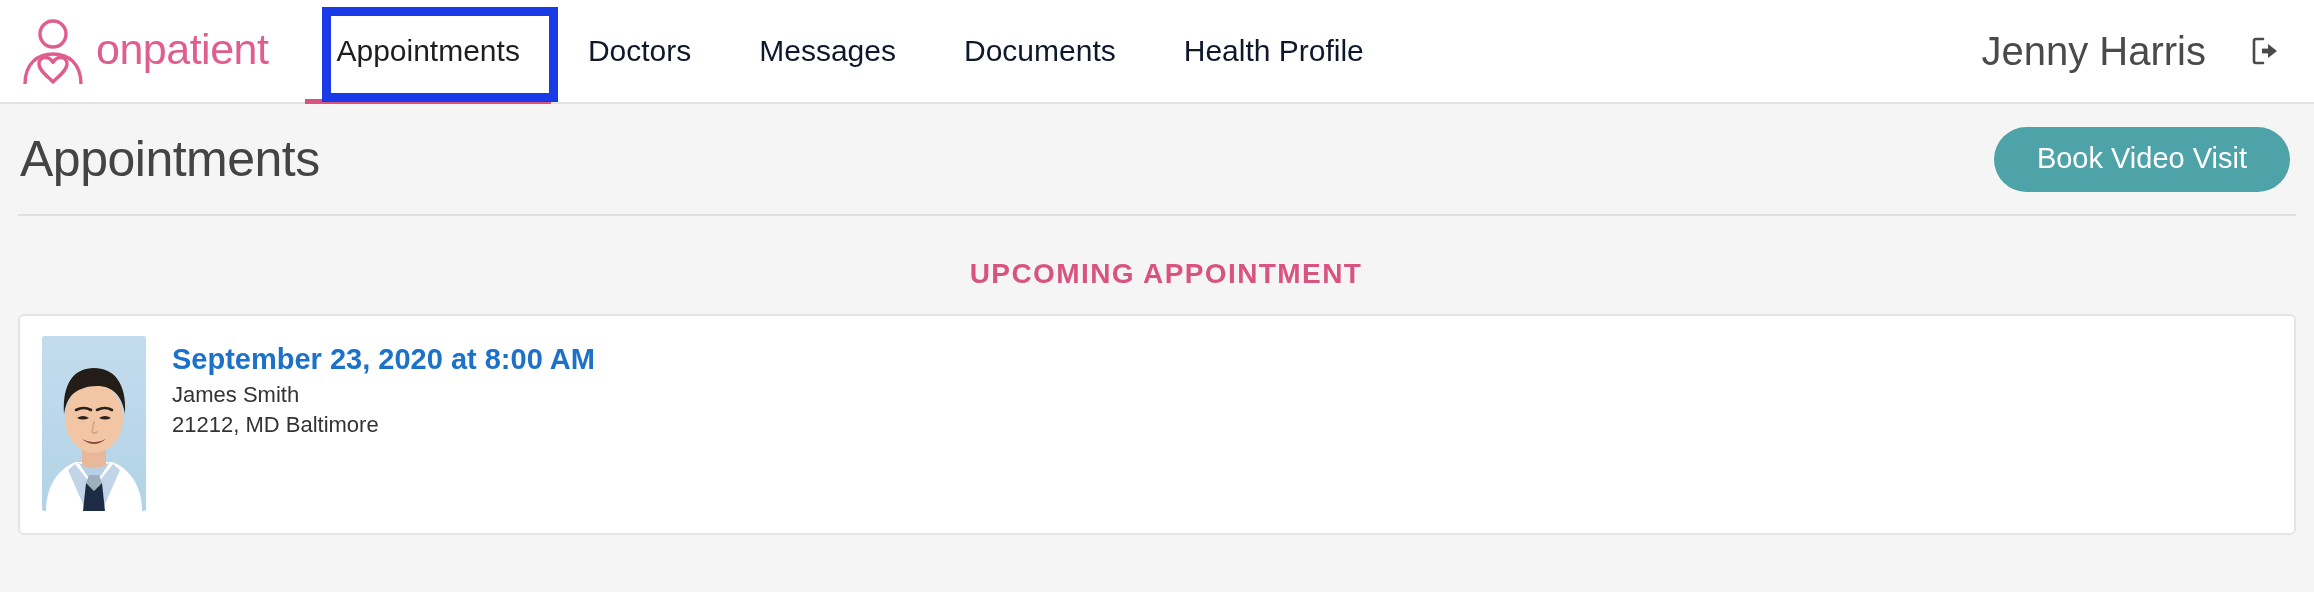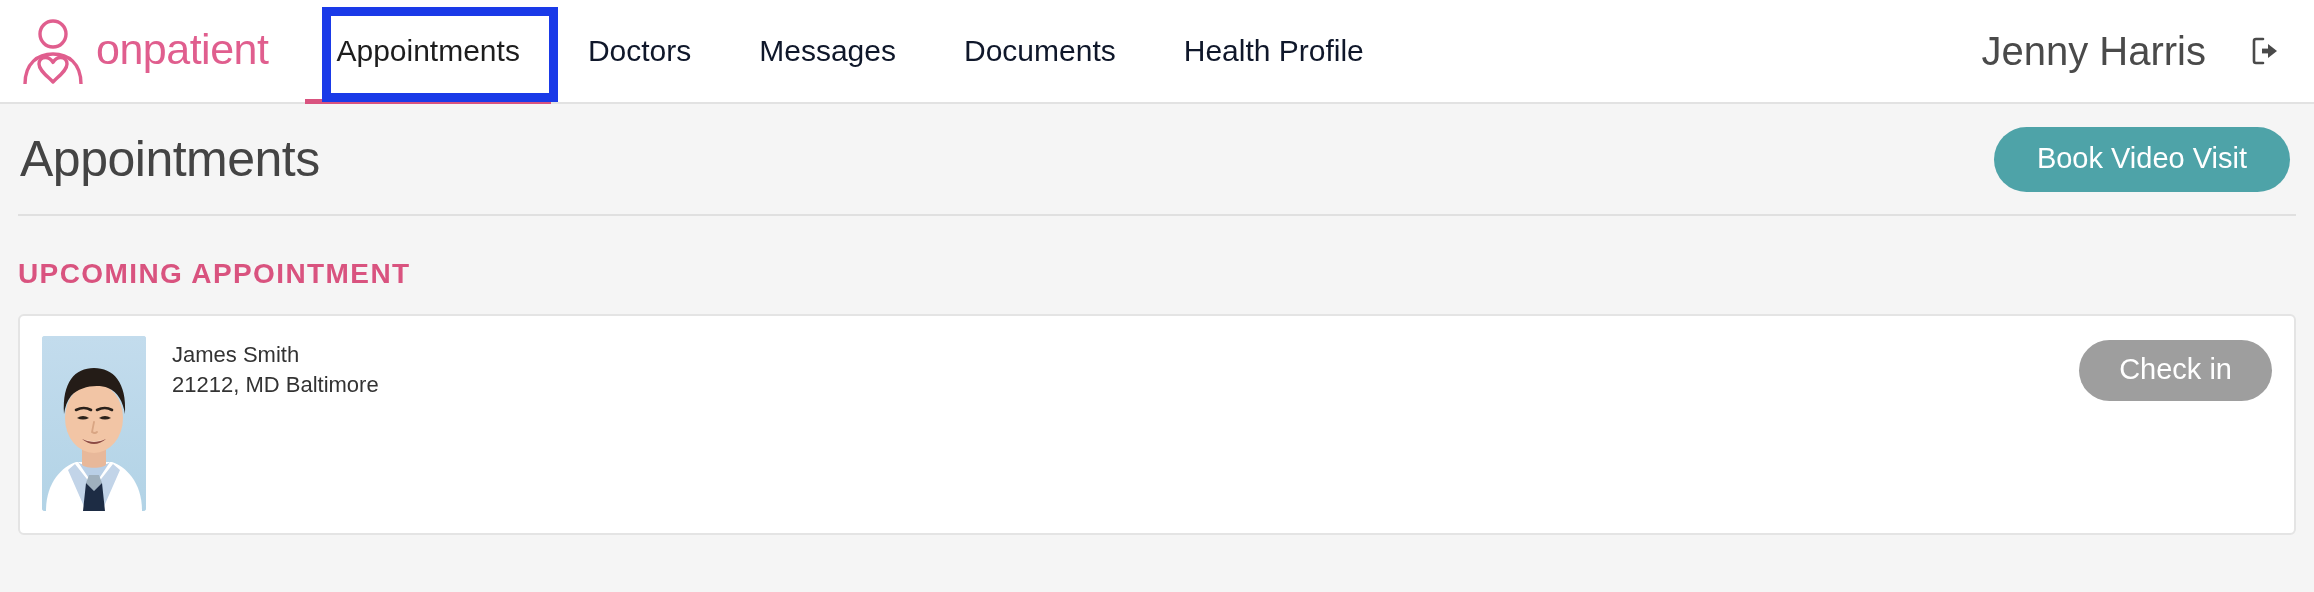--- a/index.html
+++ b/index.html
@@ -134,20 +134,21 @@
     margin: 0 18px;
   }
 
   
   .section-label {
     font-size: 28px;
     font-weight: bold;
     color: #d9537f;
     letter-spacing: 1.4px;
     padding: 42px 0 24px 18px;
+    text-align: center;
   }
 
   .card-wrap { padding: 0 18px; position: relative; }
 
   .appt-card {
     background: #ffffff;
     border: 2px solid #e4e4e4;
     border-radius: 6px;
     display: flex;
     align-items: flex-start;
@@ -299,23 +300,21 @@
         <path d="M57 82 q6 -4 12 0 q-6 3 -12 0" fill="#2b211a"></path>
 
         <path d="M52 86 L50 96 q3 2 5 0" stroke="#d9a583" stroke-width="1.8" fill="none" stroke-linecap="round"></path>
 
         <path d="M40 103 q12 10 24 0 q-12 6 -24 0 Z" fill="#8c4b45"></path>
         <path d="M41.5 103.5 q10.5 4 21 0 q-10.5 3.5 -21 0 Z" fill="#ffffff"></path>
       </svg>
     </div>
 
     <div class="appt-info">
+      <div class="appt-datetime">September 23, 2020 at 8:00 AM</div>
       <div class="appt-line">James Smith</div>
       <div class="appt-line">21212, MD Baltimore</div>
     </div>
 
-    <div class="appt-actions">
-      <button class="checkin-btn">Check in</button>
-    </div>
 
   </div>
 
 </div>
 
 </body></html>

